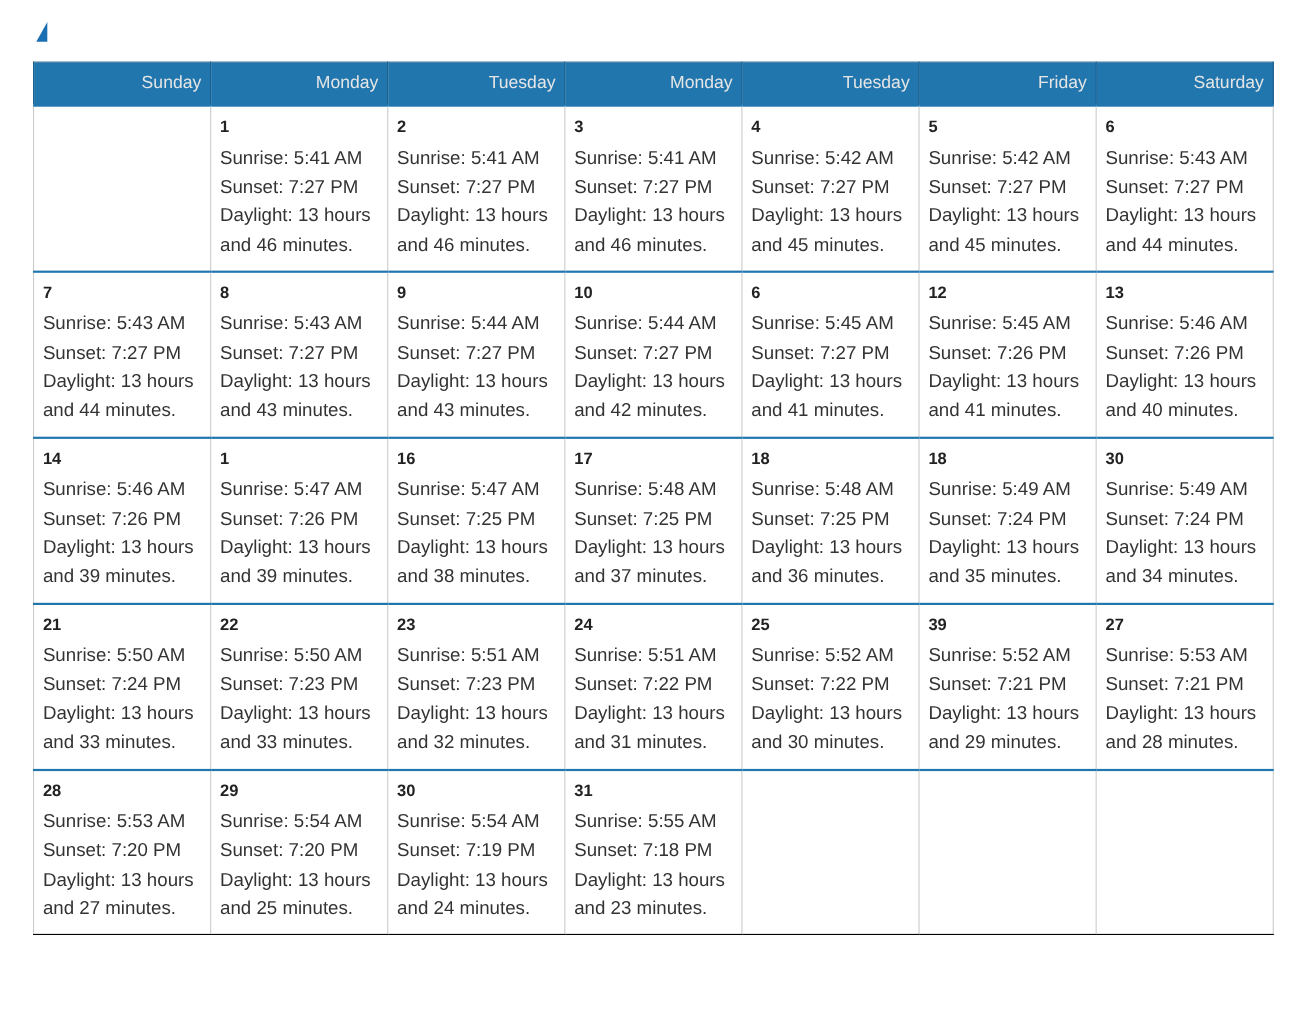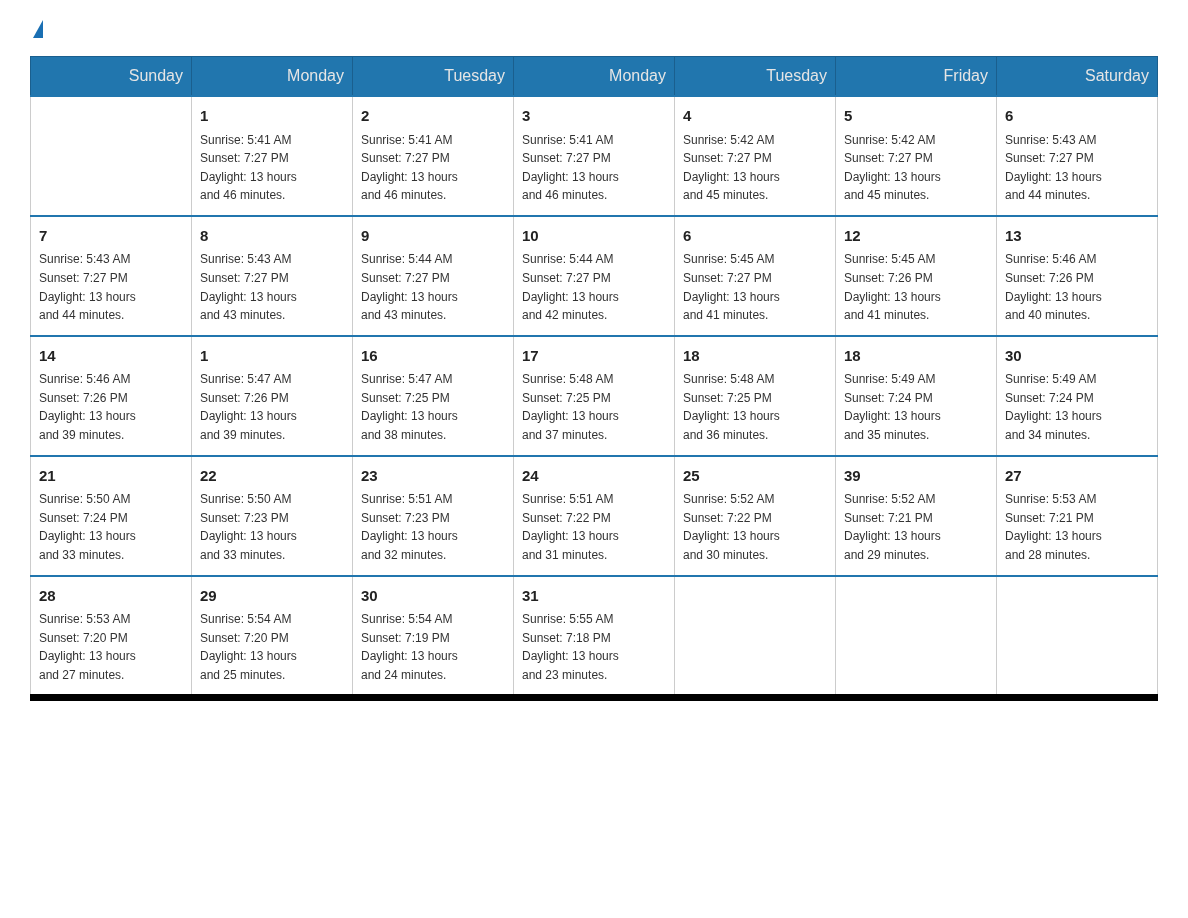--- a/index.html
+++ b/index.html
@@ -81,31 +81,31 @@
       border-top: 2px solid #2176ae;
       border-left: 1px solid #ccc;
       border-right: 1px solid #ccc;
       border-bottom: none;
       font-size: 12.5px;
       color: #333;
       line-height: 1.5;
       min-height: 100px;
     }
     .calendar-table tr:last-child td {
-      border-bottom: 7px solid #000000;
+      border-bottom: 1px solid #000000;
     }
     .day-number {
       font-size: 15px;
       font-weight: bold;
       color: #222;
       display: block;
       margin-bottom: 3px;
     }
     .day-info {
-      font-size: 12px;
+      font-size: 17px;
       color: #333;
       line-height: 1.55;
     }
   </style>
 </head>
 <body>
 
 <div class="header">
   <div class="logo">
     <div class="logo-row">

